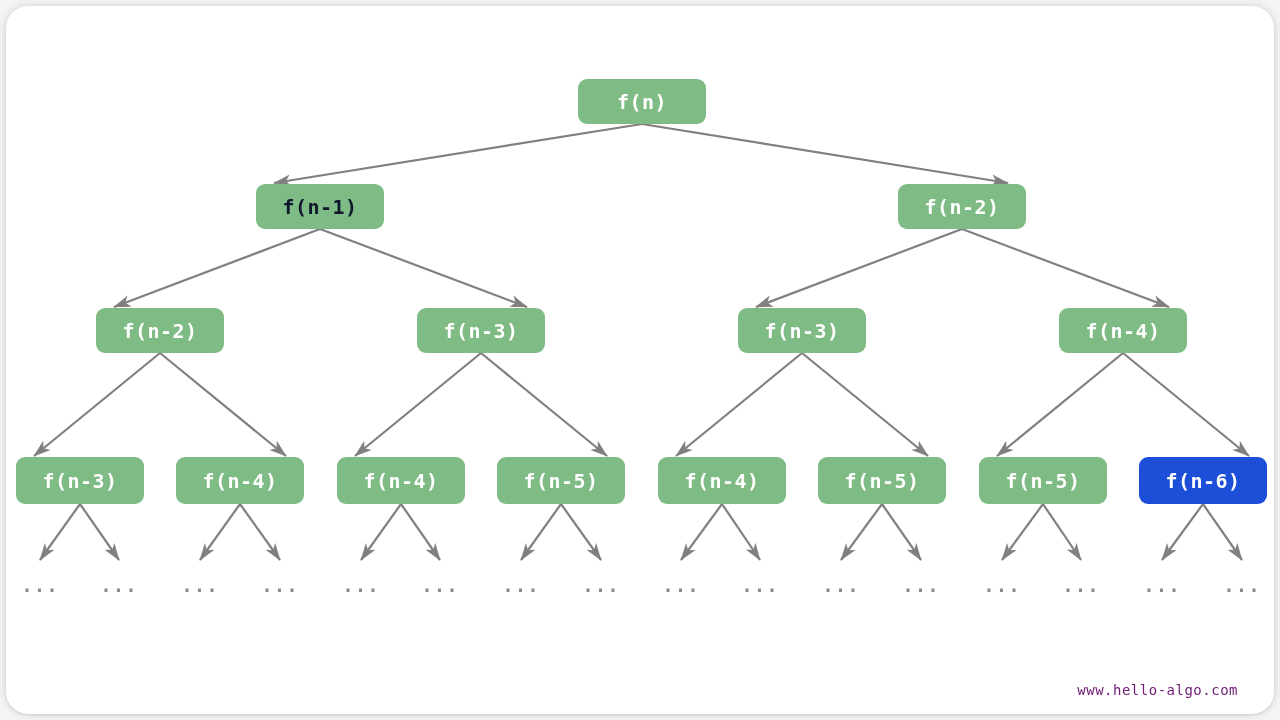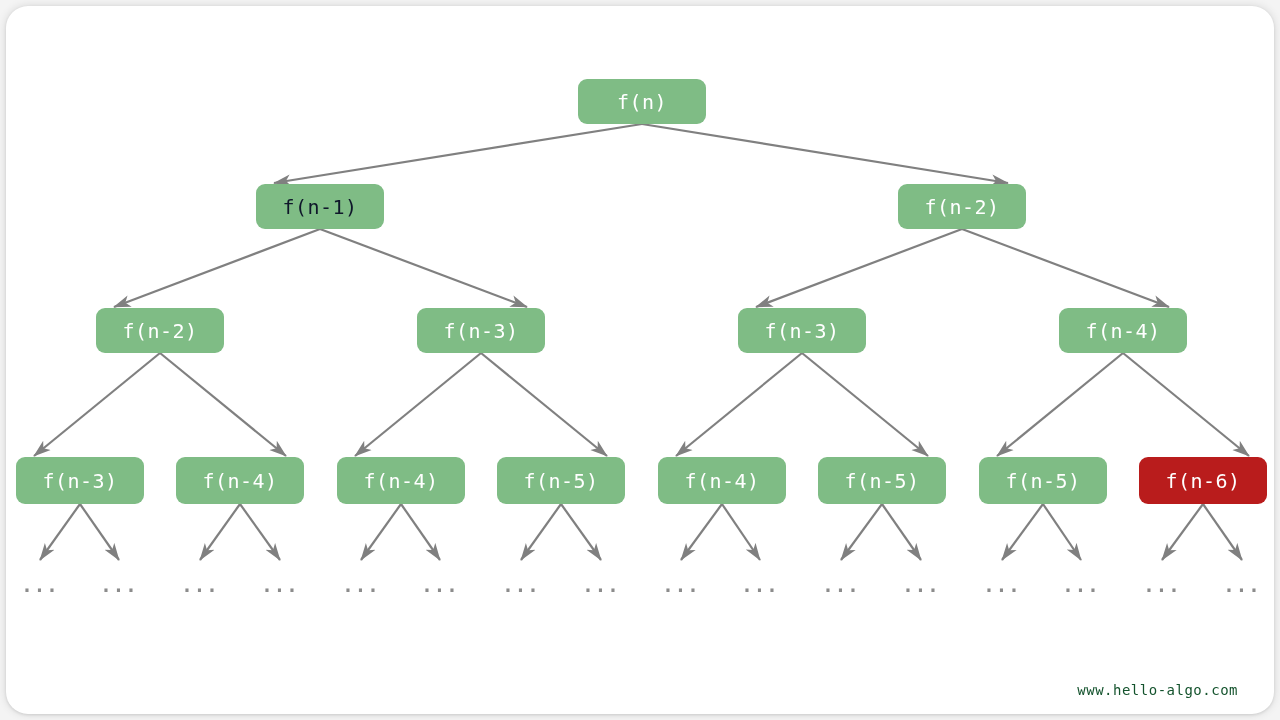--- a/index.html
+++ b/index.html
@@ -44,21 +44,21 @@
   .node {
     position: absolute;
     background: #7fbc85;
     border-radius: 9px;
     color: #ffffff;
     display: flex;
     align-items: center;
     justify-content: center;
     font-family: "DejaVu Sans Mono", "Liberation Mono", monospace;
     font-size: 20px;
-    font-weight: 400;
+    font-weight: 700;
     letter-spacing: 0.5px;
     box-sizing: border-box;
     white-space: nowrap;
   }
   .node.lvl0 { font-size: 20px; }
   .ellipsis {
     position: absolute;
     color: #8c8c8c;
     font-family: "DejaVu Sans Mono", "Liberation Mono", monospace;
     font-size: 19px;
@@ -134,36 +134,36 @@
         <div class="node lvl2" style="left: 417px; top: 308px; width: 128px; height: 45px; background: rgb(127, 188, 133); color: rgb(255, 255, 255);">f(n-3)</div>
         <div class="node lvl2" style="left: 738px; top: 308px; width: 128px; height: 45px; background: rgb(127, 188, 133); color: rgb(255, 255, 255);">f(n-3)</div>
         <div class="node lvl2" style="left: 1059px; top: 308px; width: 128px; height: 45px; background: rgb(127, 188, 133); color: rgb(255, 255, 255);">f(n-4)</div>
         <div class="node lvl3" style="left: 16px; top: 457px; width: 128px; height: 47px; background: rgb(127, 188, 133); color: rgb(255, 255, 255);">f(n-3)</div>
         <div class="node lvl3" style="left: 176px; top: 457px; width: 128px; height: 47px; background: rgb(127, 188, 133); color: rgb(255, 255, 255);">f(n-4)</div>
         <div class="node lvl3" style="left: 337px; top: 457px; width: 128px; height: 47px; background: rgb(127, 188, 133); color: rgb(255, 255, 255);">f(n-4)</div>
         <div class="node lvl3" style="left: 497px; top: 457px; width: 128px; height: 47px; background: rgb(127, 188, 133); color: rgb(255, 255, 255);">f(n-5)</div>
         <div class="node lvl3" style="left: 658px; top: 457px; width: 128px; height: 47px; background: rgb(127, 188, 133); color: rgb(255, 255, 255);">f(n-4)</div>
         <div class="node lvl3" style="left: 818px; top: 457px; width: 128px; height: 47px; background: rgb(127, 188, 133); color: rgb(255, 255, 255);">f(n-5)</div>
         <div class="node lvl3" style="left: 979px; top: 457px; width: 128px; height: 47px; background: rgb(127, 188, 133); color: rgb(255, 255, 255);">f(n-5)</div>
-        <div class="node lvl3" style="left: 1139px; top: 457px; width: 128px; height: 47px; background: #b91c1c; color: rgb(255, 255, 255);">f(n-6)</div>
+        <div class="node lvl3" style="left: 1139px; top: 457px; width: 128px; height: 47px; background: #1d4ed8; color: rgb(255, 255, 255);">f(n-6)</div>
       </div>
     <div id="ellipsis-layer">
         <div class="ellipsis" style="left: 40px; top: 585px; color: rgb(140, 140, 140);">...</div>
         <div class="ellipsis" style="left: 119px; top: 585px; color: rgb(140, 140, 140);">...</div>
         <div class="ellipsis" style="left: 200px; top: 585px; color: rgb(140, 140, 140);">...</div>
         <div class="ellipsis" style="left: 280px; top: 585px; color: rgb(140, 140, 140);">...</div>
         <div class="ellipsis" style="left: 361px; top: 585px; color: rgb(140, 140, 140);">...</div>
         <div class="ellipsis" style="left: 440px; top: 585px; color: rgb(140, 140, 140);">...</div>
         <div class="ellipsis" style="left: 521px; top: 585px; color: rgb(140, 140, 140);">...</div>
         <div class="ellipsis" style="left: 601px; top: 585px; color: rgb(140, 140, 140);">...</div>
         <div class="ellipsis" style="left: 681px; top: 585px; color: rgb(140, 140, 140);">...</div>
         <div class="ellipsis" style="left: 760px; top: 585px; color: rgb(140, 140, 140);">...</div>
         <div class="ellipsis" style="left: 841px; top: 585px; color: rgb(140, 140, 140);">...</div>
         <div class="ellipsis" style="left: 921px; top: 585px; color: rgb(140, 140, 140);">...</div>
         <div class="ellipsis" style="left: 1002px; top: 585px; color: rgb(140, 140, 140);">...</div>
         <div class="ellipsis" style="left: 1081px; top: 585px; color: rgb(140, 140, 140);">...</div>
         <div class="ellipsis" style="left: 1162px; top: 585px; color: rgb(140, 140, 140);">...</div>
         <div class="ellipsis" style="left: 1242px; top: 585px; color: rgb(140, 140, 140);">...</div>
       </div>
 
-    <div id="watermark" style="color: #14532d;">www.hello-algo.com</div>
+    <div id="watermark" style="color: #701a75;">www.hello-algo.com</div>
   </div>
 </div>
 
 </body></html>

